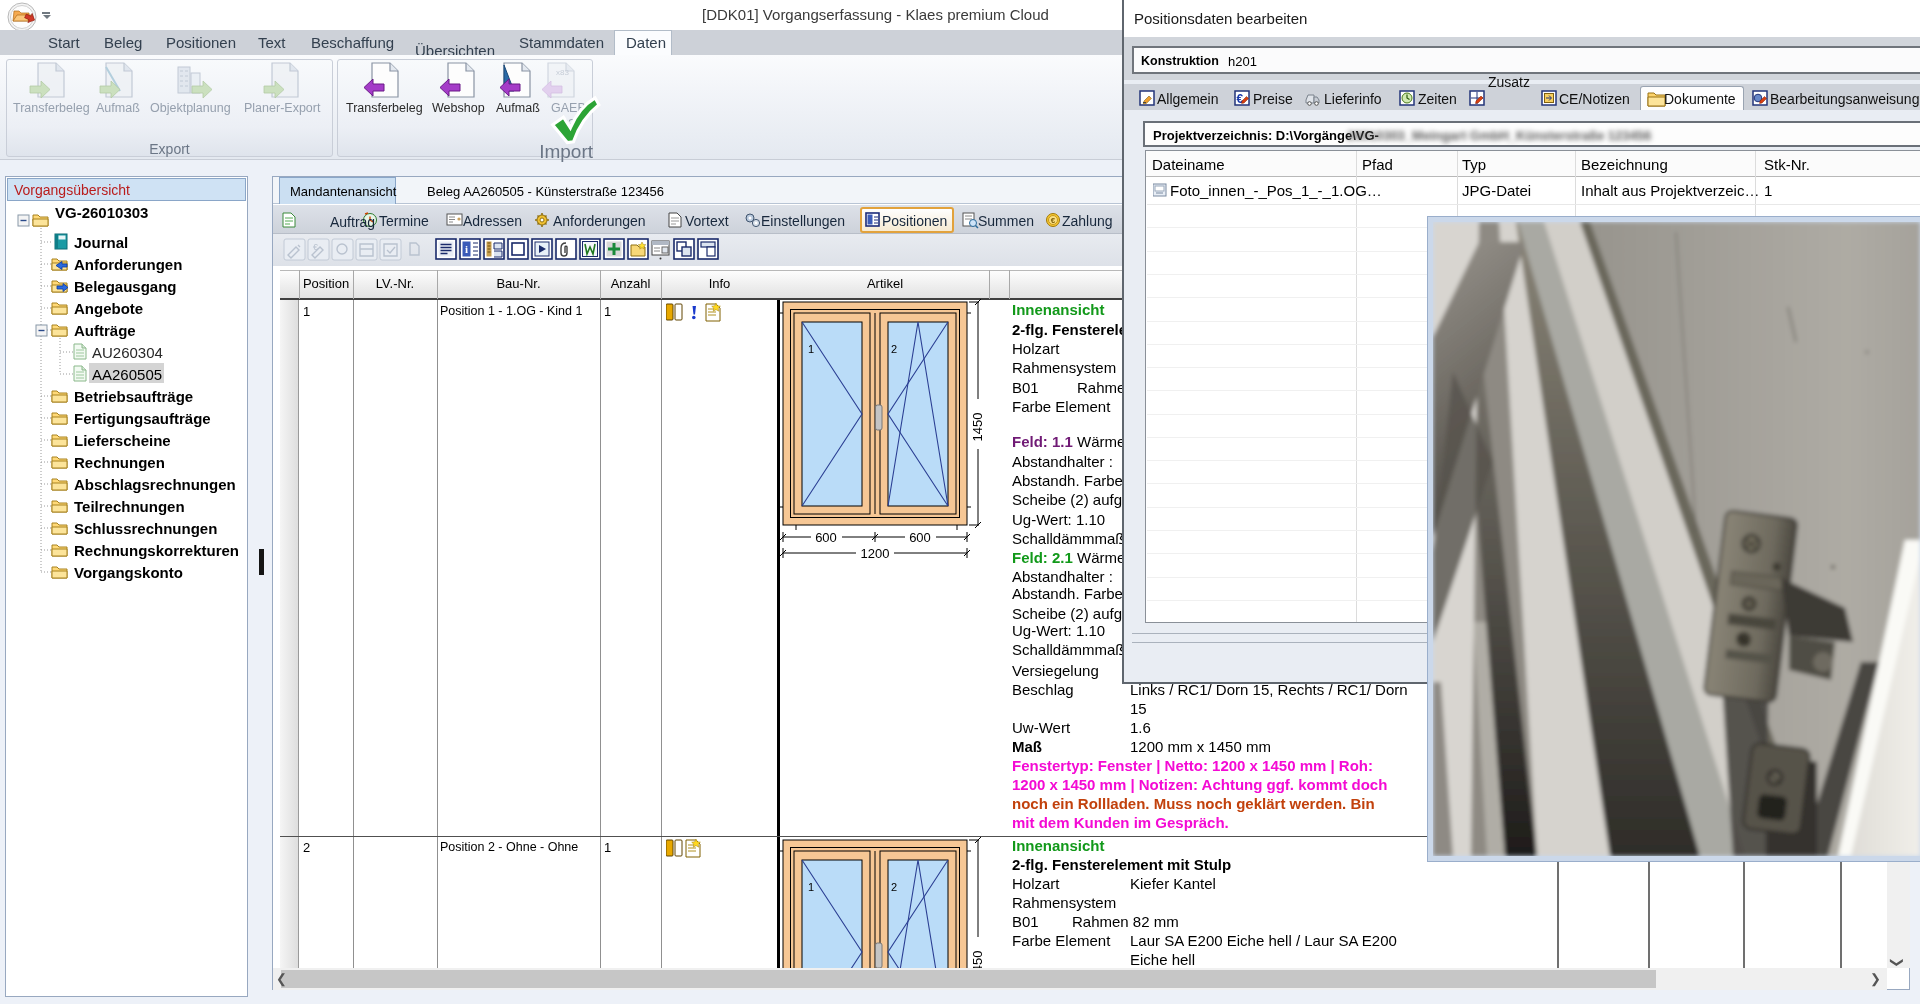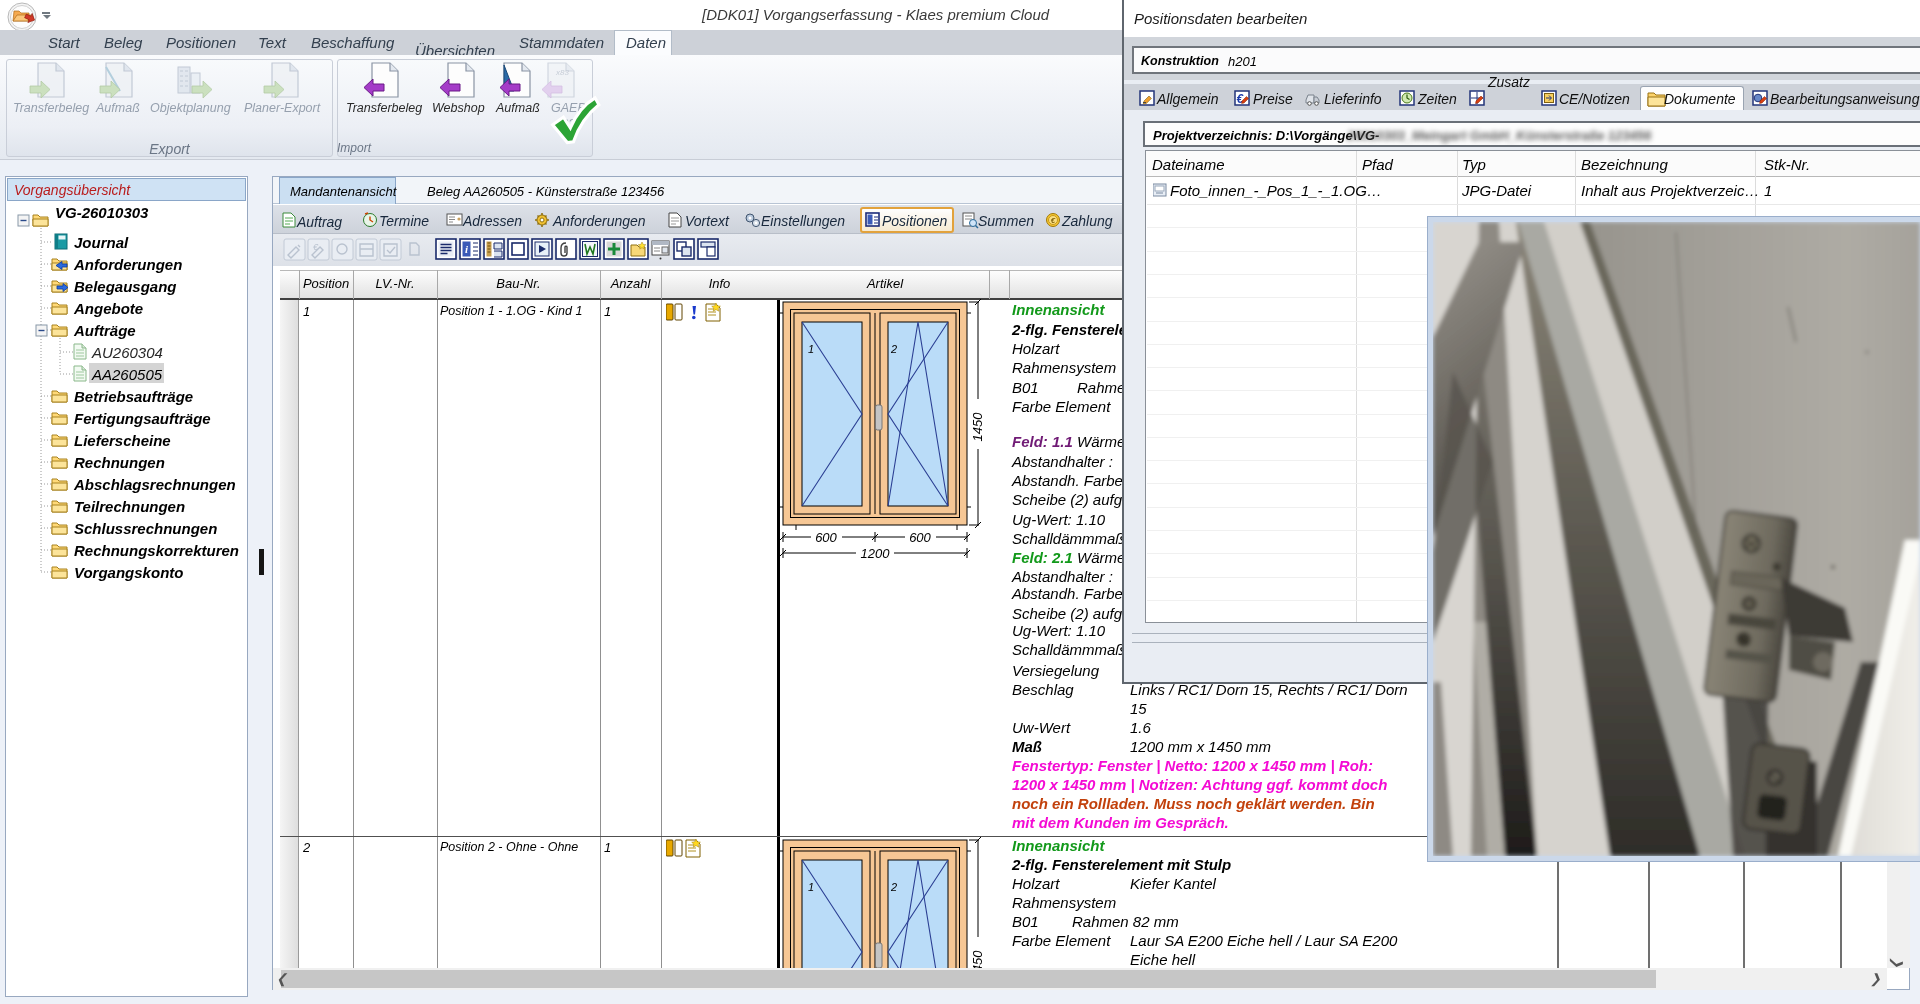--- a/index.html
+++ b/index.html
@@ -1,18 +1,18 @@
 <!DOCTYPE html>
 <html><head>
 <meta charset="utf-8">
 <style>
   * { margin:0; padding:0; box-sizing:border-box; }
   html,body { width:1920px; height:1004px; overflow:hidden; }
   body { font-family:"Liberation Sans", sans-serif; background:#edf1f8; }
-  #app { position:relative; width:1636px; height:1004px;font-style:italic; }
+  #app { position:relative; width:1636px; height:1004px; }
   .abs { position:absolute; }
   .txt { white-space:nowrap; }
 </style>
 </head>
 <body>
 <div id="app">
 
   <div class="abs" style="left:0;top:0;width:1920px;height:30px;background:#ffffff;"></div>
   <div class="abs txt" style="left:702px;top:6px;width:360px;font-size:15px;color:#3a3a3a;">[DDK01] Vorgangserfassung - Klaes premium Cloud</div>
 
@@ -38,21 +38,21 @@
   </div>
   <div class="abs" style="left:614px;top:30px;width:58px;height:25px;background:#fbfcfe;border:1px solid #b2bcc8;border-bottom:none;"></div>
   <div class="abs txt" style="left:626px;top:34px;font-size:15px;color:#33404f;">Daten</div>
 
   <div class="abs" style="left:0;top:55px;width:1920px;height:105px;background:linear-gradient(#fafbfd,#eef1f6 55%,#e4e9f0);border-bottom:1px solid #c8cdd6;"></div>
 
   <div class="abs" style="left:6px;top:59px;width:327px;height:98px;border:1px solid #c9ced8;border-radius:3px;background:linear-gradient(#f8fafc,#eceff5 70%,#dfe4ec);"></div>
   <div class="abs txt" style="left:6px;top:141px;width:327px;text-align:center;font-size:14px;color:#6b7686;">Export</div>
 
   <div class="abs" style="left:337px;top:59px;width:256px;height:98px;border:1px solid #c9ced8;border-radius:3px;background:linear-gradient(#f8fafc,#eceff5 70%,#dfe4ec);"></div>
-  <div class="abs txt" style="left:337px;top:141px;width:256px;text-align:left;font-size:12px;color:#6b7686;">Import</div>
+  <div class="abs txt" style="left:337px;top:141px;width:256px;text-align:right;font-size:19px;color:#6b7686;">Import</div>
   <div id="ribbonicons">
     <svg class="abs" style="left:0;top:57px;" width="620" height="100" viewBox="0 0 620 100">
       <defs>
         <g id="docgrey">
           <path d="M0 0 h18 l8 8 v26 h-26 z" fill="#eef1f5" stroke="#b9c2cf" stroke-width="1.2"></path>
           <path d="M18 0 v8 h8" fill="#dde3ec" stroke="#b9c2cf" stroke-width="1.2"></path>
         </g>
         <path id="arrR" d="M0 5 h11 v-5 l9 8.5 l-9 8.5 v-5 h-11 z"></path>
         <path id="arrL" d="M20 5 h-11 v-5 l-9 8.5 l9 8.5 v-5 h11 z"></path>
         <g id="docwhite">
@@ -248,21 +248,21 @@
             <path d="M12.5 12.5 L15 15" stroke="#2a6a9a" stroke-width="1.5"></path>
           </g>
 
         <g transform="translate(773,8)">
             <circle cx="7" cy="7" r="6.5" fill="#f8c830" stroke="#a07808"></circle>
             <circle cx="7" cy="7" r="4.5" fill="#fadf80" stroke="#c89818"></circle>
             <text x="7" y="10" font-size="8" font-weight="bold" text-anchor="middle" fill="#806008" font-family="Liberation Sans">€</text>
           </g>
       </svg>
       <div class="abs txt" style="left:0;top:0;font-size:14px;color:#18283c;">
-        <span class="abs" style="left:297px;top:214px;">Auftrag</span>
+        <span class="abs" style="left:297px;top:214px;padding-left:33px;">Auftrag</span>
         <span class="abs" style="left:379px;top:213px;">Termine</span>
         <span class="abs" style="left:463px;top:213px;">Adressen</span>
         <span class="abs" style="left:553px;top:213px;">Anforderungen</span>
         <span class="abs" style="left:685px;top:213px;">Vortext</span>
         <span class="abs" style="left:761px;top:213px;text-align:center;">Einstellungen</span>
         <span class="abs" style="left:882px;top:213px;">Positionen</span>
         <span class="abs" style="left:978px;top:213px;">Summen</span>
         <span class="abs" style="left:1062px;top:213px;">Zahlung</span>
       </div>
     </div>

